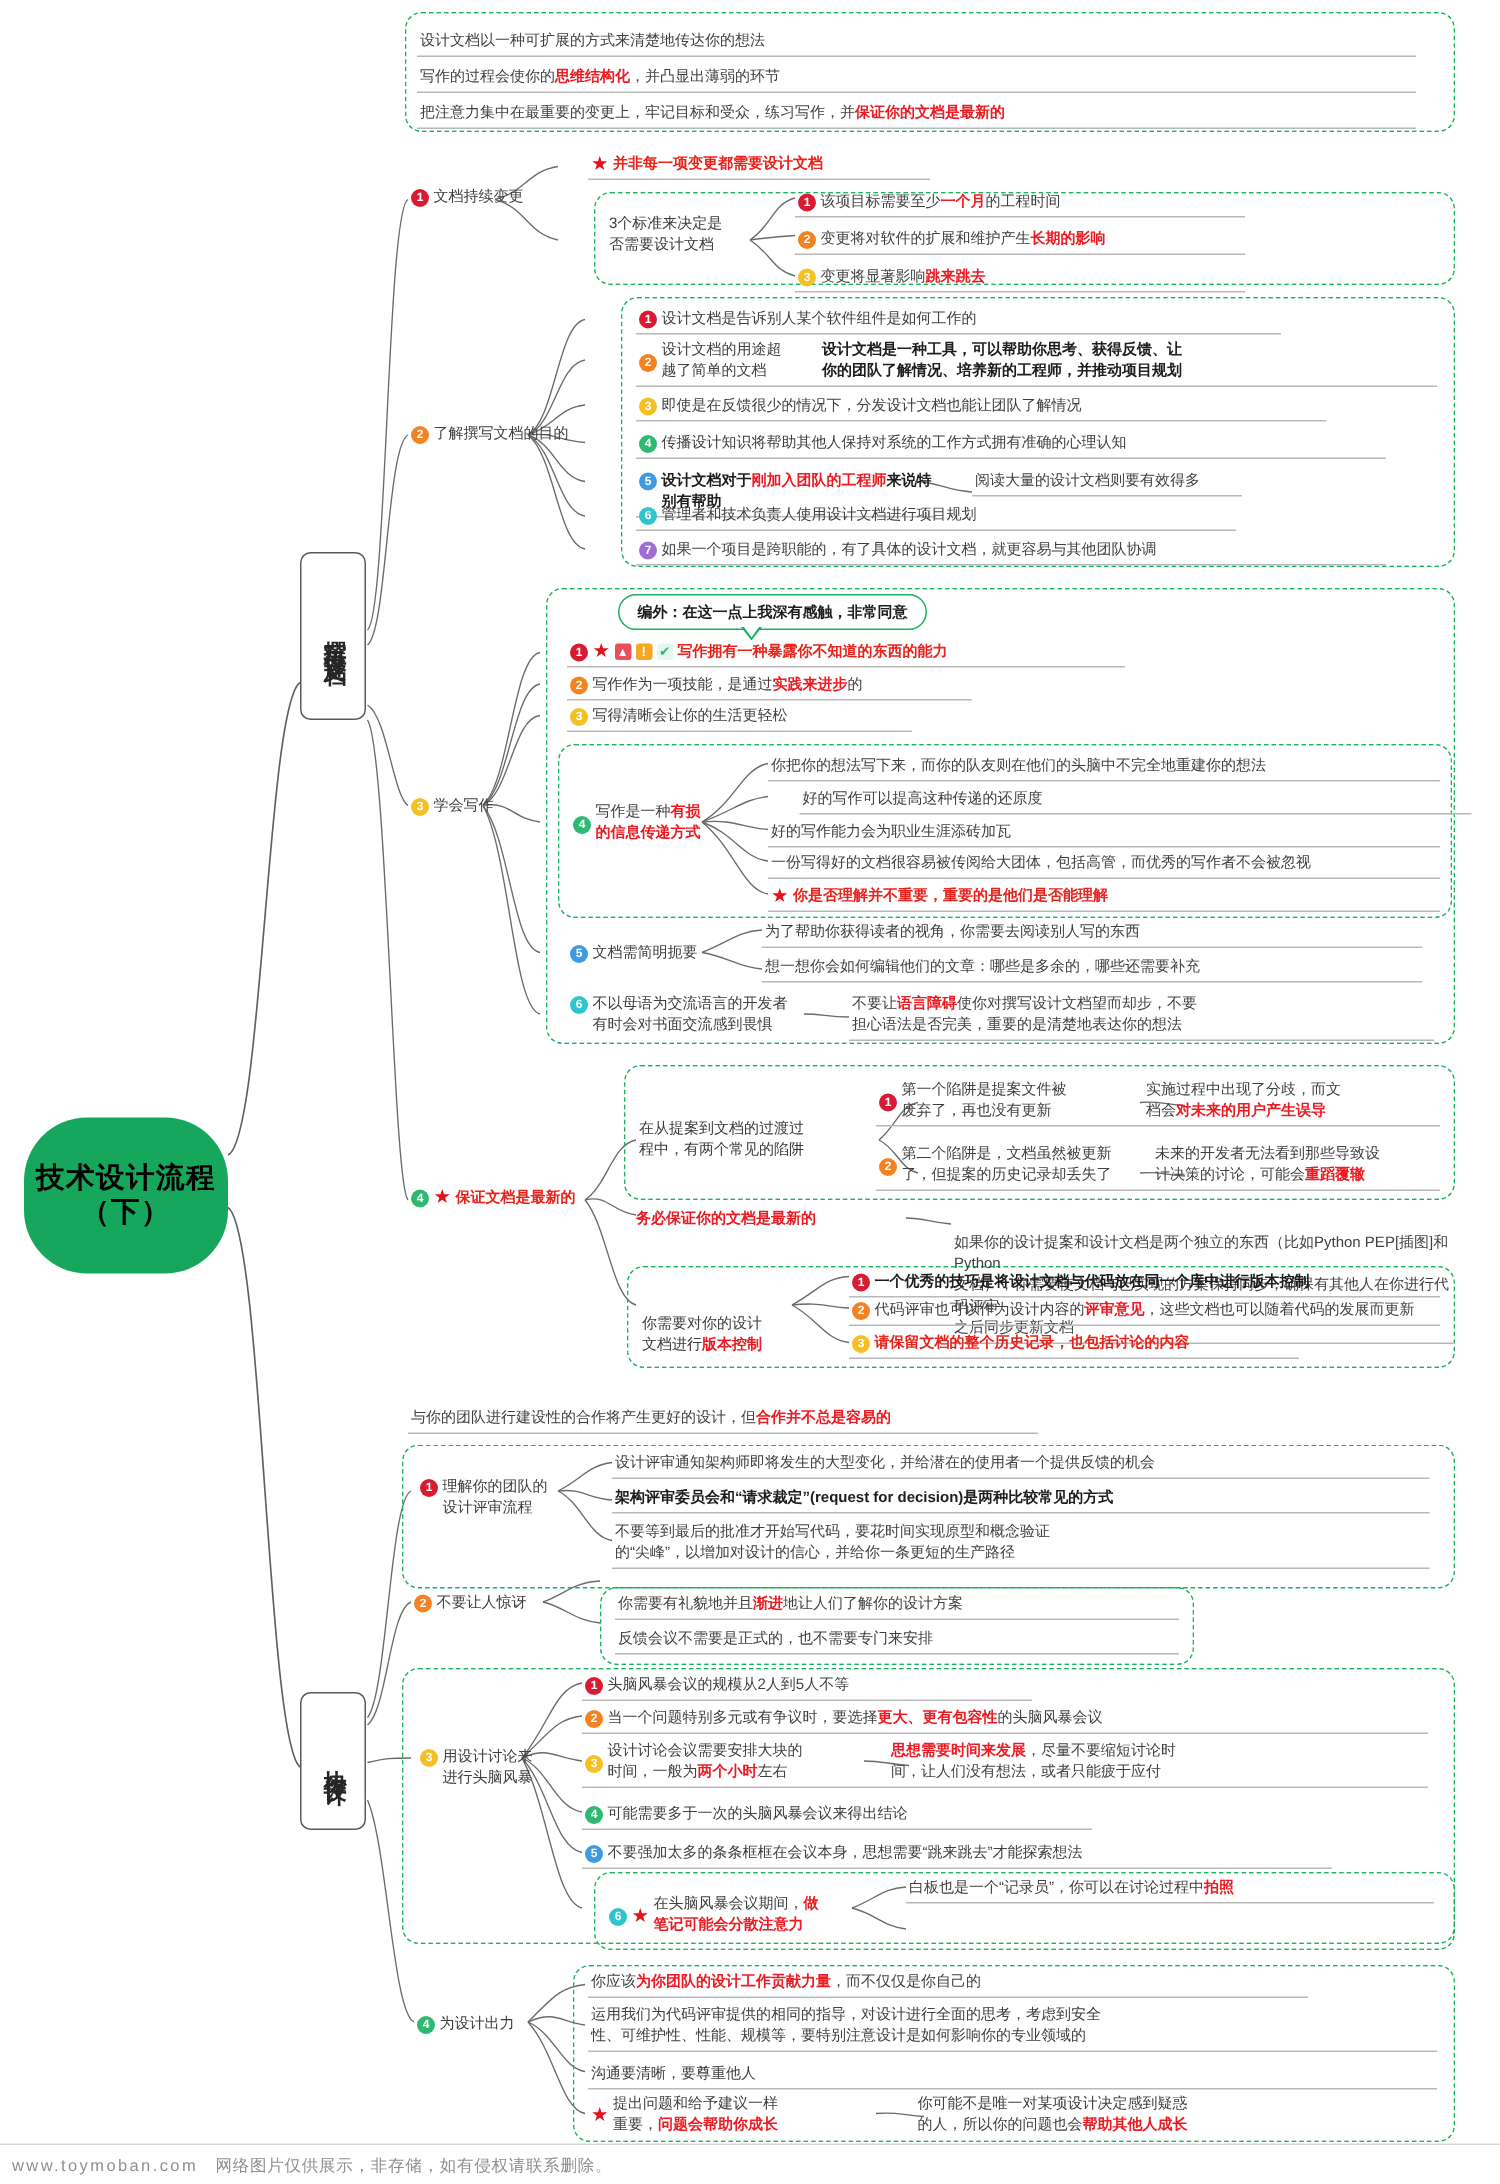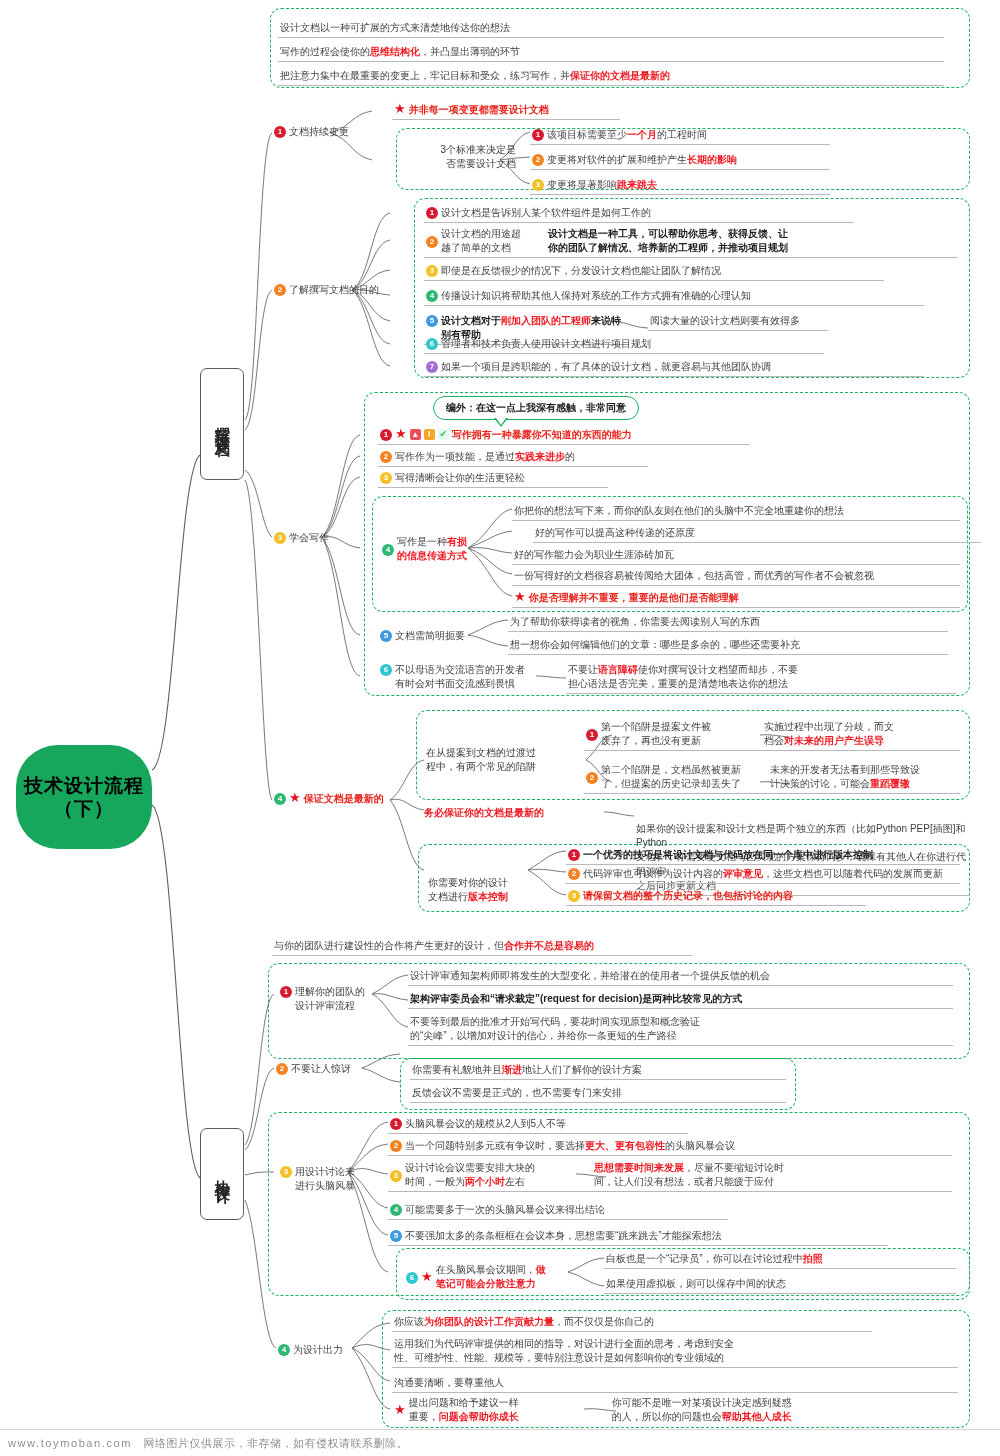--- a/index.html
+++ b/index.html
@@ -91,21 +91,21 @@
     border-radius:11px;
     z-index:1;
     background:transparent;
   }
 
   
   .callout {
     position:absolute;
     border:1.6px solid #19b25f; border-radius:14px;
     background:#fff; color:#1d1d1d; font-weight:bold; font-size:10px;
-    padding:4px 12px; z-index:6; white-space:nowrap;margin-left:21px;
+    padding:4px 12px; z-index:6; white-space:nowrap;
   }
   .callout-tail {
     position:absolute; width:0;height:0;
     border-left:7px solid transparent; border-right:7px solid transparent;
     border-top:9px solid #19b25f; z-index:6;
   }
   .callout-tail::after{
     content:""; position:absolute; left:-5px; top:-9px; width:0;height:0;
     border-left:5px solid transparent;border-right:5px solid transparent;
     border-top:7px solid #fff;
@@ -250,21 +250,21 @@
   <div class="row noline" style="left:272px; top:124px; width:100px;">
     <span class="num n1">1</span>
     <span class="txt">文档持续变更</span>
   </div>
   <div class="row redtxt" style="left:392px; top:102px; width:228px;">
     <span class="ic star">★</span>
     <span class="txt">并非每一项变更都需要设计文档</span>
   </div>
 
   <div class="grp" style="left:396px; top:128px; width:574px; height:62px;"></div>
-  <div class="plain" style="left:406px; top:143px; width:110px; white-space:pre-line;text-align:right;">3个标准来决定是
+  <div class="plain" style="left:406px; top:143px; width:110px; white-space:pre-line;">3个标准来决定是
 否需要设计文档</div>
   <div class="row" style="left:530px; top:127px; width:300px;">
     <span class="num n1">1</span>
     <span class="txt"><span>该项目标需要至少</span><span class="r">一个月</span><span>的工程时间</span></span>
   </div>
   <div class="row" style="left:530px; top:152px; width:300px;">
     <span class="num n2">2</span>
     <span class="txt"><span>变更将对软件的扩展和维护产生</span><span class="r">长期的影响</span></span>
   </div>
   <div class="row" style="left:530px; top:177px; width:300px;">
@@ -501,23 +501,20 @@
   <div class="grp" style="left:396px; top:1248px; width:574px; height:52px;"></div>
   <div class="row noline" style="left:404px; top:1262px; width:166px; align-items:center;">
     <span class="num n6">6</span>
     <span class="ic star">★</span>
     <span class="txt" style="white-space:pre-line;"><span>在头脑风暴会议期间，</span><span class="r">做
 笔记可能会分散注意力</span></span>
   </div>
   <div class="row" style="left:604px; top:1251px; width:352px;">
     <span class="txt"><span>白板也是一个“记录员”，你可以在讨论过程中</span><span class="r">拍照</span></span>
   </div>
-  <div class="row" style="left:604px; top:1276px; width:352px;">
-    <span class="txt">如果使用虚拟板，则可以保存中间的状态</span>
-  </div>
 
   <div class="row noline" style="left:276px; top:1342px; width:100px;">
     <span class="num n4">4</span>
     <span class="txt">为设计出力</span>
   </div>
   <div class="grp" style="left:382px; top:1310px; width:588px; height:118px;"></div>
   <div class="row" style="left:392px; top:1314px; width:480px;">
     <span class="txt"><span>你应该</span><span class="r">为你团队的设计工作贡献力量</span><span>，而不仅仅是你自己的</span></span>
   </div>
   <div class="row" style="left:392px; top:1336px; width:566px;">

